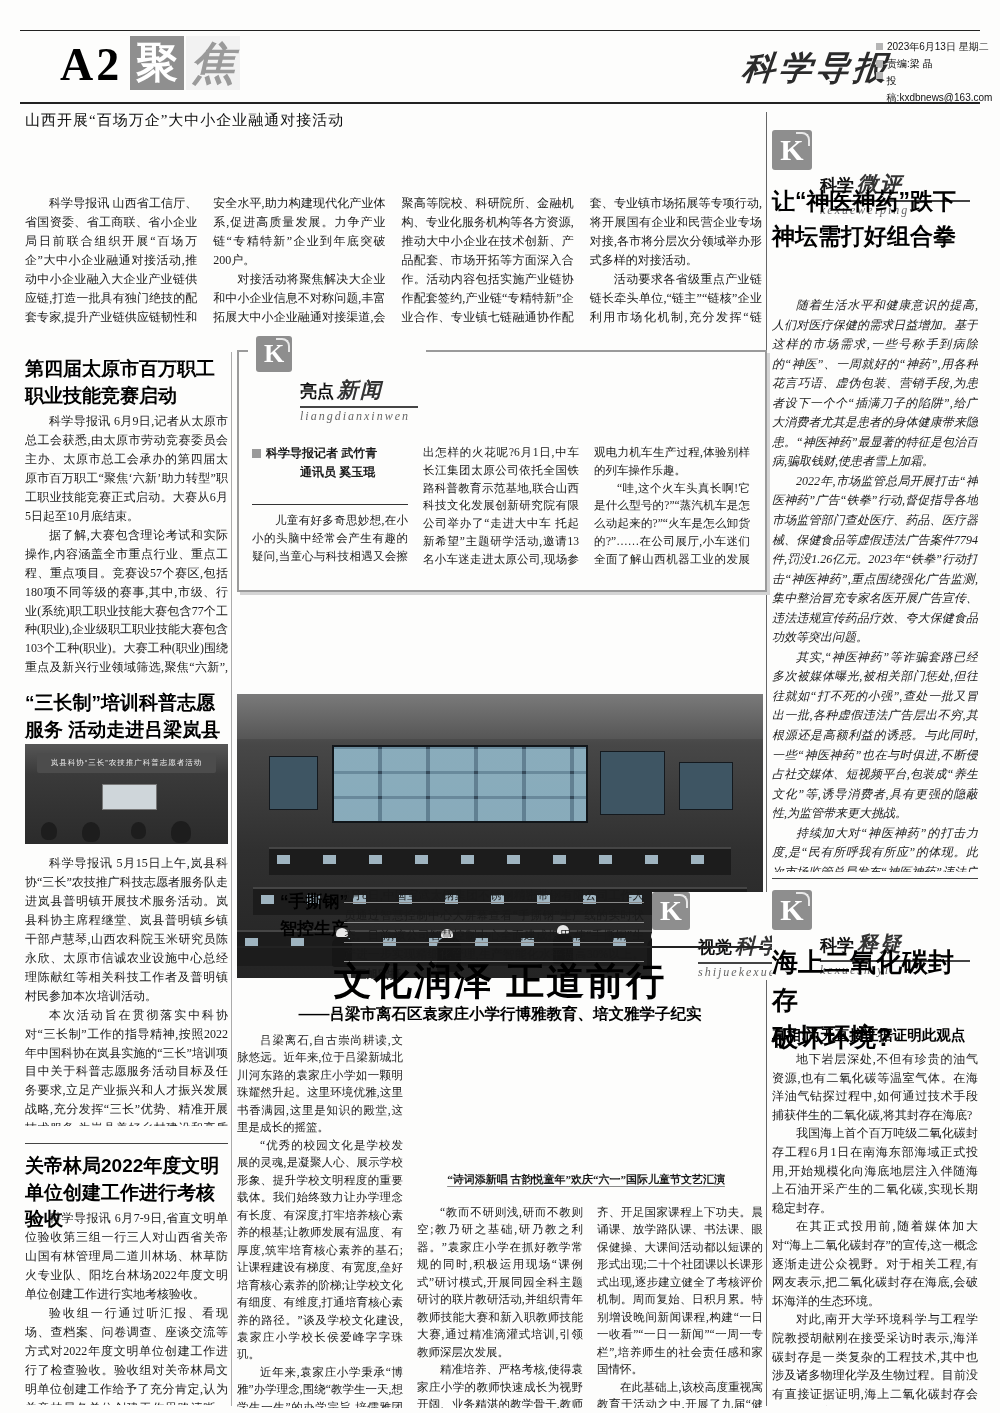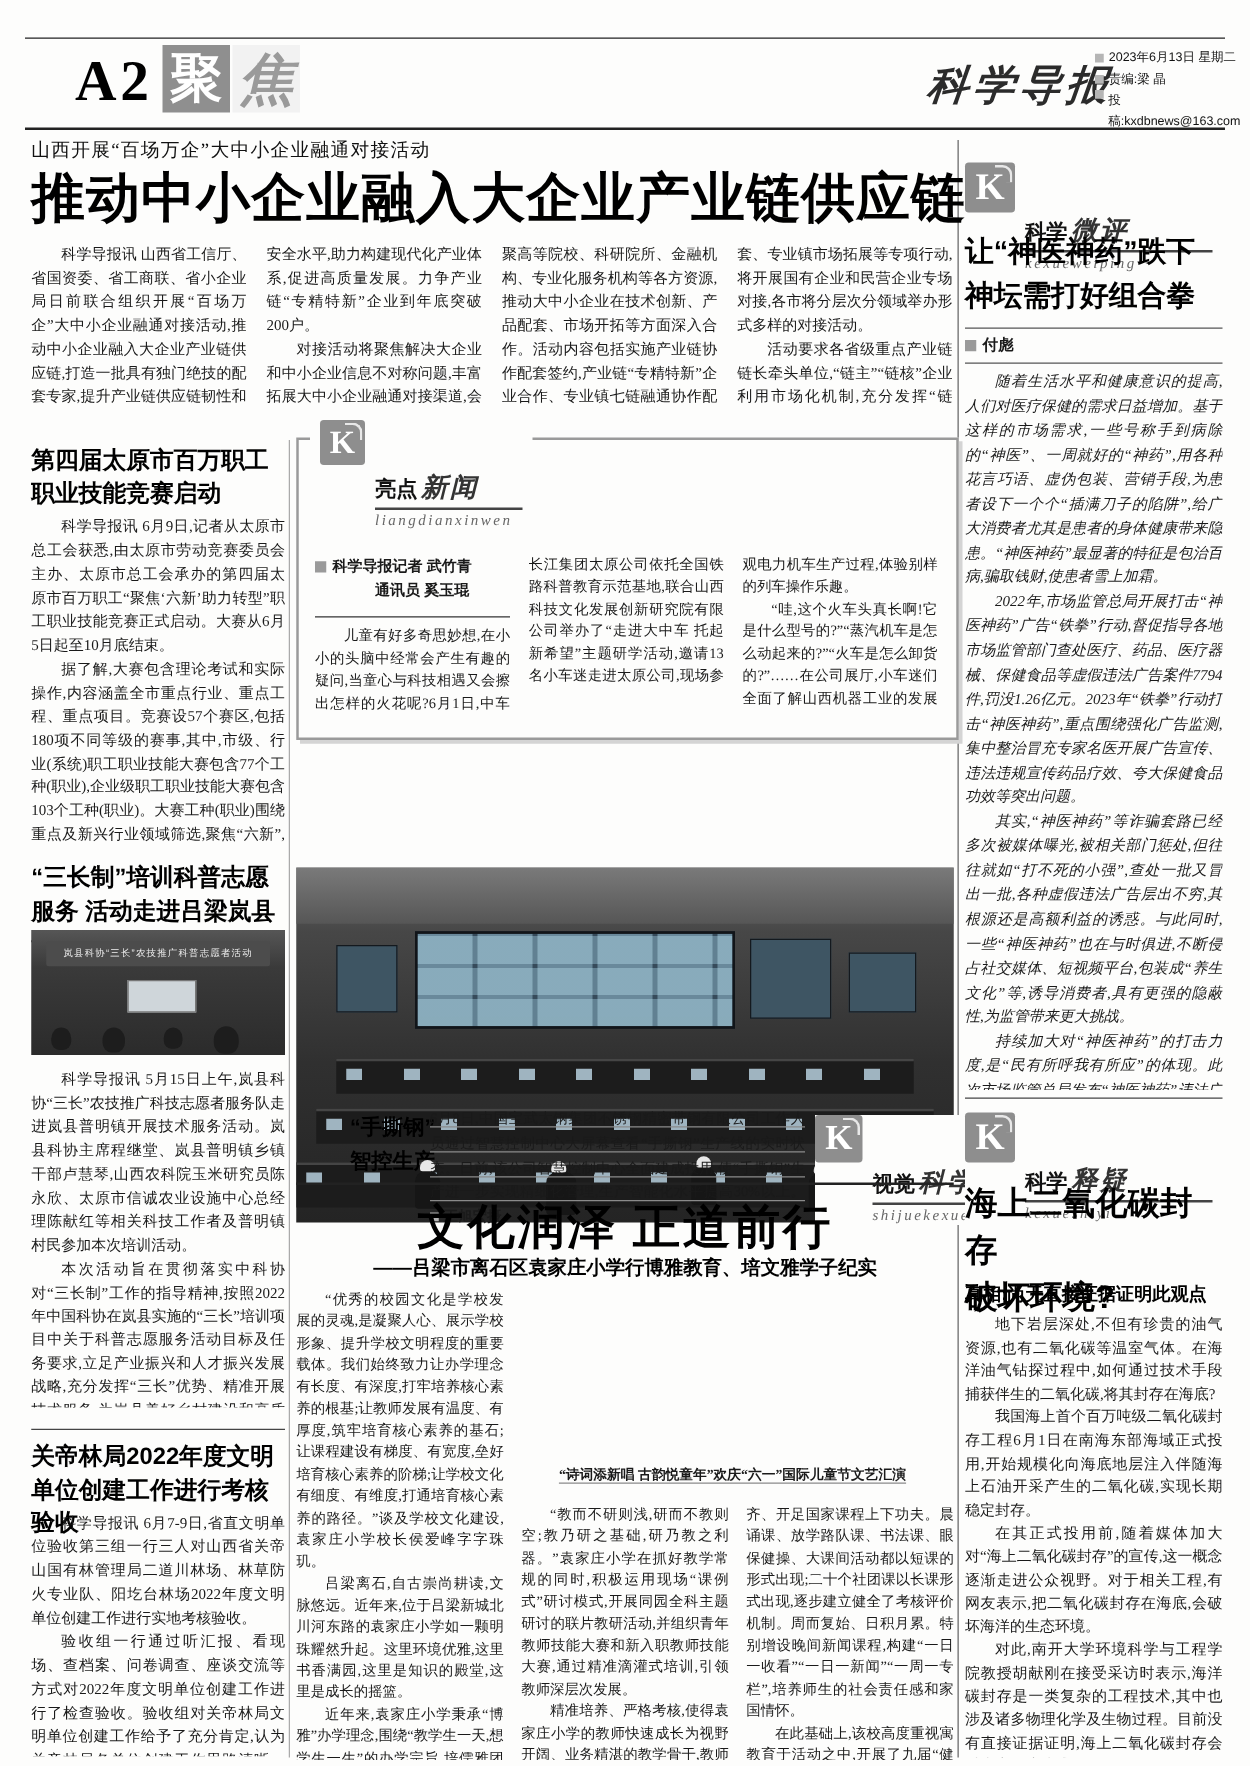--- a/index.html
+++ b/index.html
@@ -74,21 +74,20 @@
       <span>投稿:kxdbnews@163.com</span>
     </div>
   </div>
 
   <div class="abs rule" style="left:20px;top:102px;width:960px;height:2px;"></div>
 
   <div class="abs" style="left:766px;top:112px;width:1px;height:1294px;background:#666;"></div>
   <div class="abs" style="left:231px;top:352px;width:1px;height:1054px;background:#aaa;"></div>
 
   <div class="abs" style="left:25px;top:111px;font-size:15px;color:#111;letter-spacing:1px;">山西开展“百场万企”大中小企业融通对接活动</div>
-  <div class="abs hl" style="left:25px;top:130px;width:737px;font-size:43px;letter-spacing:1px;white-space:nowrap;">推动中小企业融入大企业产业链供应链</div>
 
   <div class="abs body-text" style="left:25px;top:194px;width:737px;height:150px;column-count:4;column-gap:16px;">
     <p>科学导报讯 山西省工信厅、省国资委、省工商联、省小企业局日前联合组织开展“百场万企”大中小企业融通对接活动,推动中小企业融入大企业产业链供应链,打造一批具有独门绝技的配套专家,提升产业链供应链韧性和安全水平,助力构建现代化产业体系,促进高质量发展。力争产业链“专精特新”企业到年底突破200户。</p>
     <p>对接活动将聚焦解决大企业和中小企业信息不对称问题,丰富拓展大中小企业融通对接渠道,会聚高等院校、科研院所、金融机构、专业化服务机构等各方资源,推动大中小企业在技术创新、产品配套、市场开拓等方面深入合作。活动内容包括实施产业链协作配套签约,产业链“专精特新”企业合作、专业镇七链融通协作配套、专业镇市场拓展等专项行动,将开展国有企业和民营企业专场对接,各市将分层次分领域举办形式多样的对接活动。</p>
     <p>活动要求各省级重点产业链链长牵头单位,“链主”“链核”企业利用市场化机制,充分发挥“链主”“链核”企业带动作用,深入开展产业链上下游协作配套,项目和企业招引,技术攻关合作、技术转让、融资服务等签约活动,推动产业链上下游,产供销,大中小微企业整体配套协作提升。2023年,举办20场以上的产业链协作配套签约活动。山西将组织“专精特新”企业赴“链主”“链核”企业现场参观学习、路演推介、洽谈对接、联合开展技术攻关和配套产品合作;组织产业链“专精特新”企业进集群,开展供需对接、产学研合作等专场活动,持续提增“专精特新”企业人链数量。</p>
 
   </div>
 
   <div class="abs hl" style="left:25px;top:356px;width:203px;font-size:19px;line-height:1.4;">第四届太原市百万职工 职业技能竞赛启动</div>
   <div class="abs body-text" style="left:25px;top:412px;width:203px;height:262px;">
@@ -128,21 +127,21 @@
       <div class="sect-line1">
         <span class="sect-bold">亮点</span>
         <span class="sect-script">新闻</span>
       </div>
       <div class="sect-rule" style="width:118px;"></div>
       <div class="sect-pinyin">liangdianxinwen</div>
     </div>
   </div>
 
   <div class="abs body-text" style="left:252px;top:444px;width:498px;height:136px;column-count:3;column-gap:15px;font-size:11.5px;line-height:1.55;">
-    <div class="sans" style="font-weight:bold;font-size:12px;border-bottom:1.5px solid #333;padding-bottom:12px;margin-bottom:7px;">
+    <div class="sans" style="font-weight:bold;font-size:12px;border-bottom:1.5px solid #333;padding-bottom:23px;margin-bottom:7px;">
       <div style="display:flex;align-items:center;">
         <span class="bullet"></span>
         <span>科学导报记者 武竹青</span>
       </div>
       <div style="padding-left:48px;">通讯员 奚玉琨</div>
     </div>
     <p>儿童有好多奇思妙想,在小小的头脑中经常会产生有趣的疑问,当童心与科技相遇又会擦出怎样的火花呢?6月1日,中车长江集团太原公司依托全国铁路科普教育示范基地,联合山西科技文化发展创新研究院有限公司举办了“走进大中车 托起新希望”主题研学活动,邀请13名小车迷走进太原公司,现场参观电力机车生产过程,体验别样的列车操作乐趣。</p>
     <p>“哇,这个火车头真长啊!它是什么型号的?”“蒸汽机车是怎么动起来的?”“火车是怎么卸货的?”……在公司展厅,小车迷们全面了解山西机器工业的发展历程和铁路机货车的历史沿革。一个个形态各异、小巧精致的火车模型迅速勾起了小车迷们的好奇心,工作人员用通俗易懂的语言进行了详细解答,将中国铁路的创新成果深深印在每一位小车迷心中。</p>
 
   </div>
@@ -182,22 +181,22 @@
       <div class="sect-rule" style="width:106px;"></div>
       <div class="sect-pinyin">shijuekexue</div>
     </div>
   </div>
   <div class="abs rule" style="left:237px;top:946px;width:526px;height:2px;"></div>
 
   <div class="abs hl" style="left:237px;top:1004px;width:526px;font-size:15.5px;text-align:center;">——吕梁市离石区袁家庄小学行博雅教育、培文雅学子纪实</div>
   <div class="abs hl" style="left:237px;top:956px;width:526px;font-size:38px;text-align:center;letter-spacing:2px;">文化润泽 正道前行</div>
 
   <div class="abs body-text" style="left:237px;top:1032px;width:166px;height:376px;font-size:11.5px;line-height:1.52;">
+    <p>吕梁离石,自古崇尚耕读,文脉悠远。近年来,位于吕梁新城北川河东路的袁家庄小学如一颗明珠耀然升起。这里环境优雅,这里书香满园,这里是知识的殿堂,这里是成长的摇篮。</p>
     <p>“优秀的校园文化是学校发展的灵魂,是凝聚人心、展示学校形象、提升学校文明程度的重要载体。我们始终致力让办学理念有长度、有深度,打牢培养核心素养的根基;让教师发展有温度、有厚度,筑牢培育核心素养的基石;让课程建设有梯度、有宽度,垒好培育核心素养的阶梯;让学校文化有细度、有维度,打通培育核心素养的路径。”谈及学校文化建设,袁家庄小学校长侯爱峰字字珠玑。</p>
-    <p>吕梁离石,自古崇尚耕读,文脉悠远。近年来,位于吕梁新城北川河东路的袁家庄小学如一颗明珠耀然升起。这里环境优雅,这里书香满园,这里是知识的殿堂,这里是成长的摇篮。</p>
     <p>近年来,袁家庄小学秉承“博雅”办学理念,围绕“教学生一天,想学生一生”的办学宗旨,培儒雅团队、筑尔雅课程、建卓雅校园,育文雅学子,形成了“博学仁爱、雅行至善”的校风。</p>
 
   </div>
 
   <div class="abs" style="left:409px;top:1172px;width:354px;font-size:11px;text-align:center;font-weight:bold;">
     <span class="caption-u">“诗词添新唱 古韵悦童年”欢庆“六一”国际儿童节文艺汇演</span>
   </div>
 
   <div class="abs body-text" style="left:417px;top:1204px;width:166px;height:204px;font-size:11.5px;line-height:1.52;">
     <p>“教而不研则浅,研而不教则空;教乃研之基础,研乃教之利器。”袁家庄小学在抓好教学常规的同时,积极运用现场“课例式”研讨模式,开展同园全科主题研讨的联片教研活动,并组织青年教师技能大赛和新入职教师技能大赛,通过精准滴灌式培训,引领教师深层次发展。</p>
@@ -218,24 +217,20 @@
         <span class="sect-bold">科学</span>
         <span class="sect-script">微评</span>
       </div>
       <div class="sect-rule" style="width:150px;"></div>
       <div class="sect-pinyin">kexueweiping</div>
     </div>
   </div>
   <div class="abs hl" style="left:772px;top:184px;width:206px;font-size:23px;line-height:1.5;">
     <div>让“神医神药”跌下</div>
     <div>神坛需打好组合拳</div>
-  </div>
-  <div class="abs sans" style="left:772px;top:262px;width:206px;border-top:1px solid #555;border-bottom:1px solid #555;padding:5px 0;display:flex;align-items:center;font-weight:bold;font-size:12.5px;">
-    <span class="bullet"></span>
-    <span>付彪</span>
   </div>
   <div class="abs body-text kai" style="left:772px;top:296px;width:206px;height:576px;font-size:12px;line-height:1.63;">
     <p>随着生活水平和健康意识的提高,人们对医疗保健的需求日益增加。基于这样的市场需求,一些号称手到病除的“神医”、一周就好的“神药”,用各种花言巧语、虚伪包装、营销手段,为患者设下一个个“插满刀子的陷阱”,给广大消费者尤其是患者的身体健康带来隐患。“神医神药”最显著的特征是包治百病,骗取钱财,使患者雪上加霜。</p>
     <p>2022年,市场监管总局开展打击“神医神药”广告“铁拳”行动,督促指导各地市场监管部门查处医疗、药品、医疗器械、保健食品等虚假违法广告案件7794件,罚没1.26亿元。2023年“铁拳”行动打击“神医神药”,重点围绕强化广告监测,集中整治冒充专家名医开展广告宣传、违法违规宣传药品疗效、夸大保健食品功效等突出问题。</p>
     <p>其实,“神医神药”等诈骗套路已经多次被媒体曝光,被相关部门惩处,但往往就如“打不死的小强”,查处一批又冒出一批,各种虚假违法广告层出不穷,其根源还是高额利益的诱惑。与此同时,一些“神医神药”也在与时俱进,不断侵占社交媒体、短视频平台,包装成“养生文化”等,诱导消费者,具有更强的隐蔽性,为监管带来更大挑战。</p>
     <p>持续加大对“神医神药”的打击力度,是“民有所呼我有所应”的体现。此次市场监管总局发布“神医神药”违法广告典型案例,进一步表明了依法严厉打击“神医神药”虚假违法广告的鲜明态度,可谓顺应民心、合乎民意。从打击行动的思路来看,除了打击力度持续加大外,在方式上更是全面升级、有的放矢,契合了互联网时代的治理策略。</p>
 
   </div>
   <div class="abs" style="left:772px;top:878px;width:206px;height:1px;background:#444;"></div>
 

